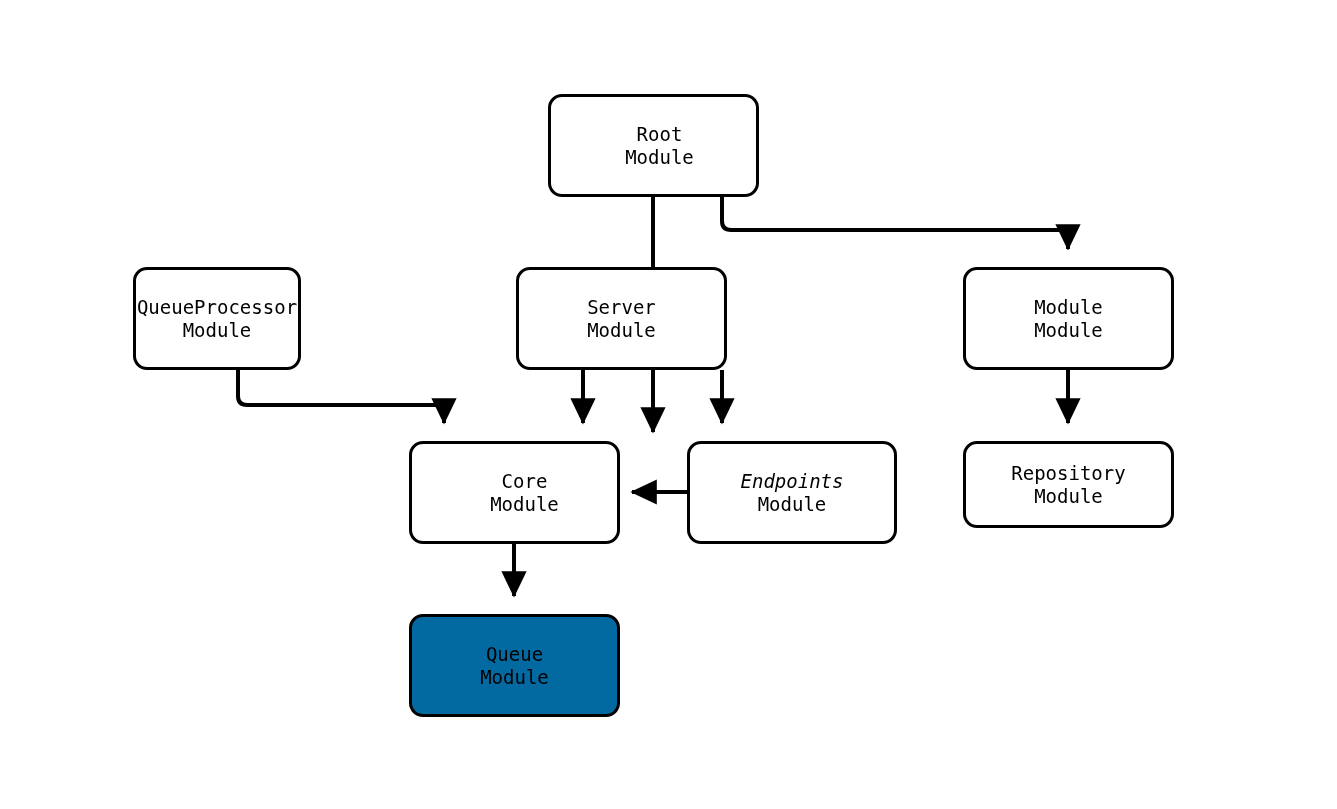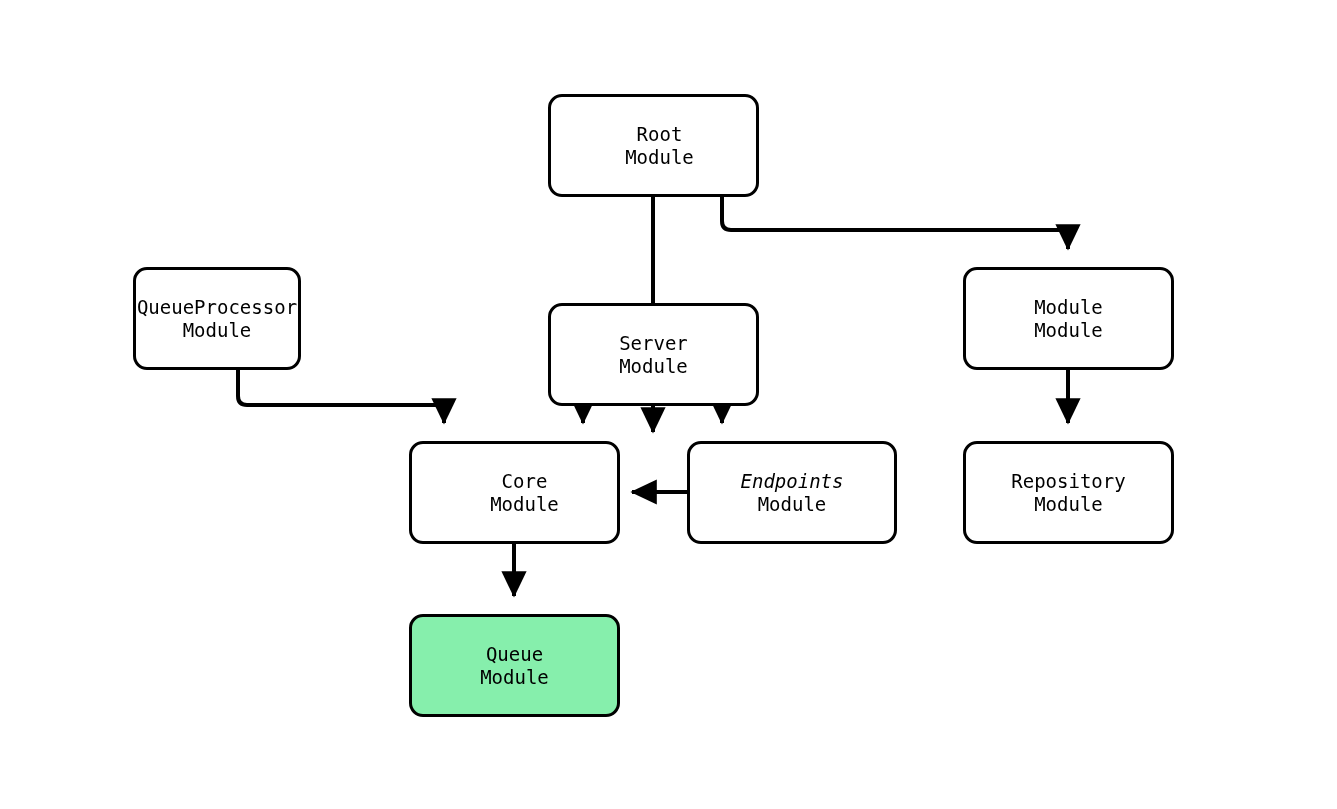--- a/index.html
+++ b/index.html
@@ -81,43 +81,43 @@
   <div class="node" style="left: 548px; top: 94px; width: 211px; height: 103px; background: rgb(255, 255, 255); border-color: rgb(0, 0, 0); padding-left: 12px;">
     <span class="node-label" style="color: rgb(0, 0, 0);">Root</span>
     <span class="node-label" style="color: rgb(0, 0, 0);">Module</span>
   </div>
 
   <div class="node" style="left: 133px; top: 267px; width: 168px; height: 103px; background: rgb(255, 255, 255); border-color: rgb(0, 0, 0);">
     <span class="node-label" style="color: rgb(0, 0, 0);">QueueProcessor</span>
     <span class="node-label" style="color: rgb(0, 0, 0);">Module</span>
   </div>
 
-  <div class="node" style="left: 548px; top: 267px; width: 211px; height: 103px; background: rgb(255, 255, 255); border-color: rgb(0, 0, 0); margin-top: 36px;">
+  <div class="node" style="left: 516px; top: 267px; width: 211px; height: 103px; background: rgb(255, 255, 255); border-color: rgb(0, 0, 0);">
     <span class="node-label" style="color: rgb(0, 0, 0);">Server</span>
     <span class="node-label" style="color: rgb(0, 0, 0);">Module</span>
   </div>
 
   <div class="node" style="left: 963px; top: 267px; width: 211px; height: 103px; background: rgb(255, 255, 255); border-color: rgb(0, 0, 0);">
     <span class="node-label" style="color: rgb(0, 0, 0);">Module</span>
     <span class="node-label" style="color: rgb(0, 0, 0);">Module</span>
   </div>
 
   <div class="node" style="left: 409px; top: 441px; width: 211px; height: 103px; background: rgb(255, 255, 255); border-color: rgb(0, 0, 0); padding-left: 20px;">
     <span class="node-label" style="color: rgb(0, 0, 0);">Core</span>
     <span class="node-label" style="color: rgb(0, 0, 0);">Module</span>
   </div>
 
   <div class="node" style="left: 687px; top: 441px; width: 210px; height: 103px; background: rgb(255, 255, 255); border-color: rgb(0, 0, 0);">
     <span class="node-label" style="color: rgb(0, 0, 0); font-style: italic;">Endpoints</span>
     <span class="node-label" style="color: rgb(0, 0, 0);">Module</span>
   </div>
 
-  <div class="node" style="left: 963px; top: 441px; width: 211px; height: 103px; background: rgb(255, 255, 255); border-color: rgb(0, 0, 0);">
+  <div class="node" style="left: 963px; top: 441px; width: 211px; height: 87px; background: rgb(255, 255, 255); border-color: rgb(0, 0, 0);">
     <span class="node-label" style="color: rgb(0, 0, 0);">Repository</span>
     <span class="node-label" style="color: rgb(0, 0, 0);">Module</span>
   </div>
 
-  <div class="node" style="left: 409px; top: 614px; width: 211px; height: 103px; background: #86efac; border-color: rgb(0, 0, 0);">
+  <div class="node" style="left: 409px; top: 614px; width: 211px; height: 103px; background: #0369a1; border-color: rgb(0, 0, 0);">
     <span class="node-label" style="color: rgb(0, 0, 0);">Queue</span>
     <span class="node-label" style="color: rgb(0, 0, 0);">Module</span>
   </div>
 
 </div>
 
 </body></html>

